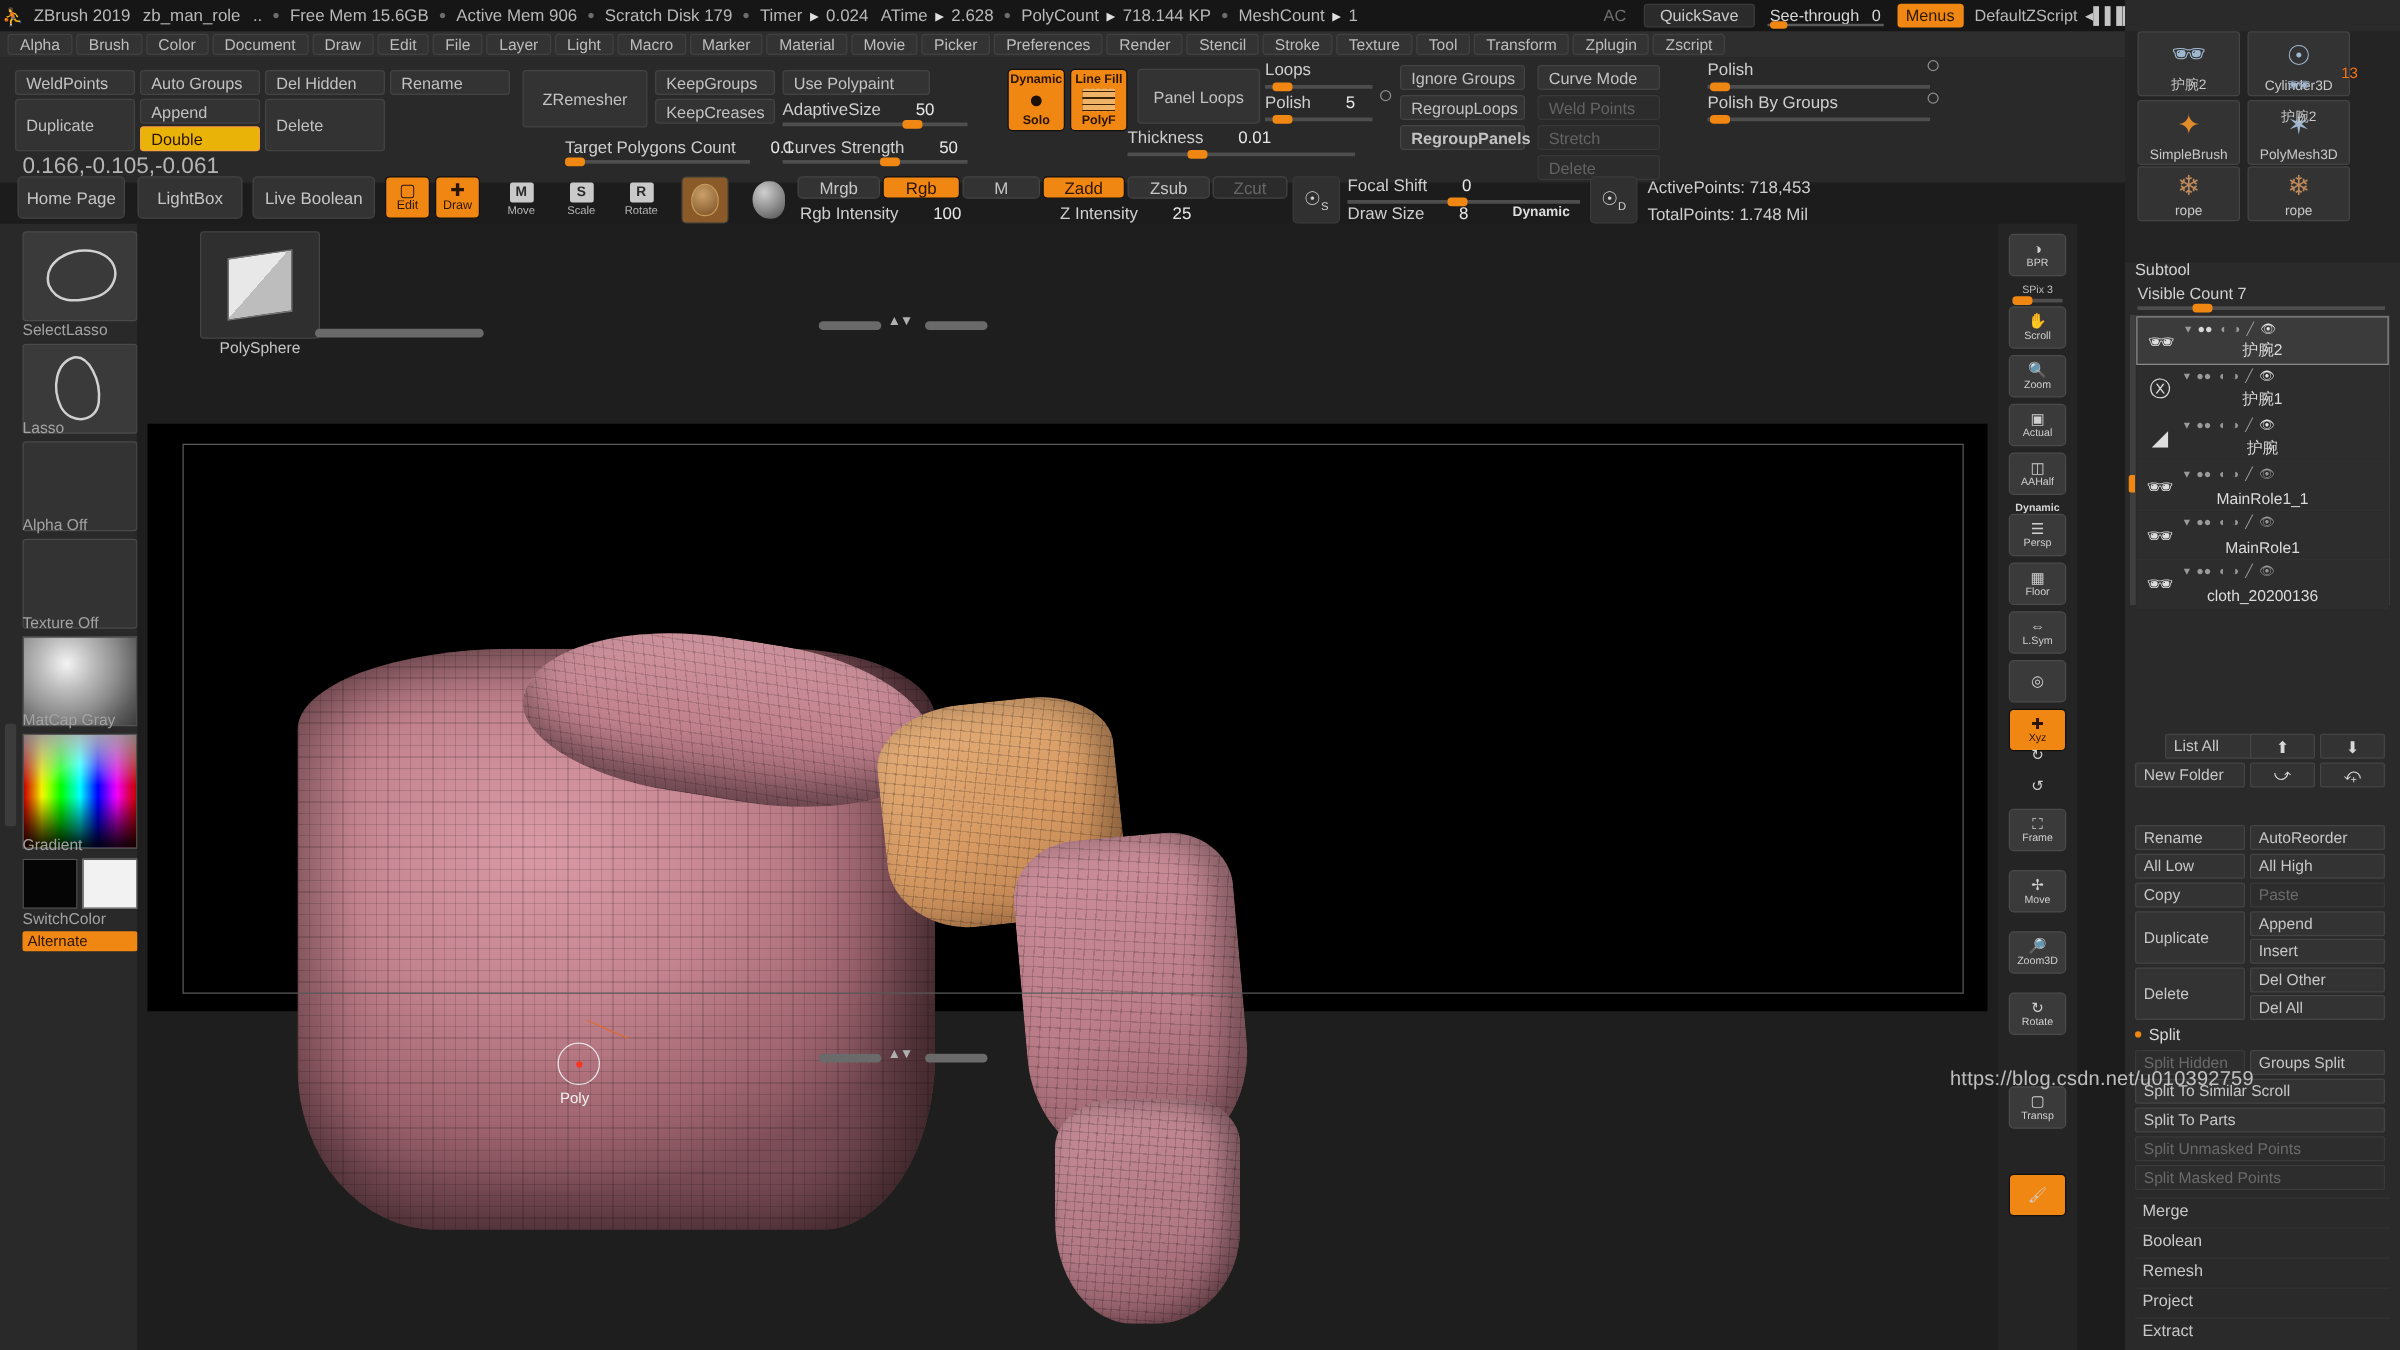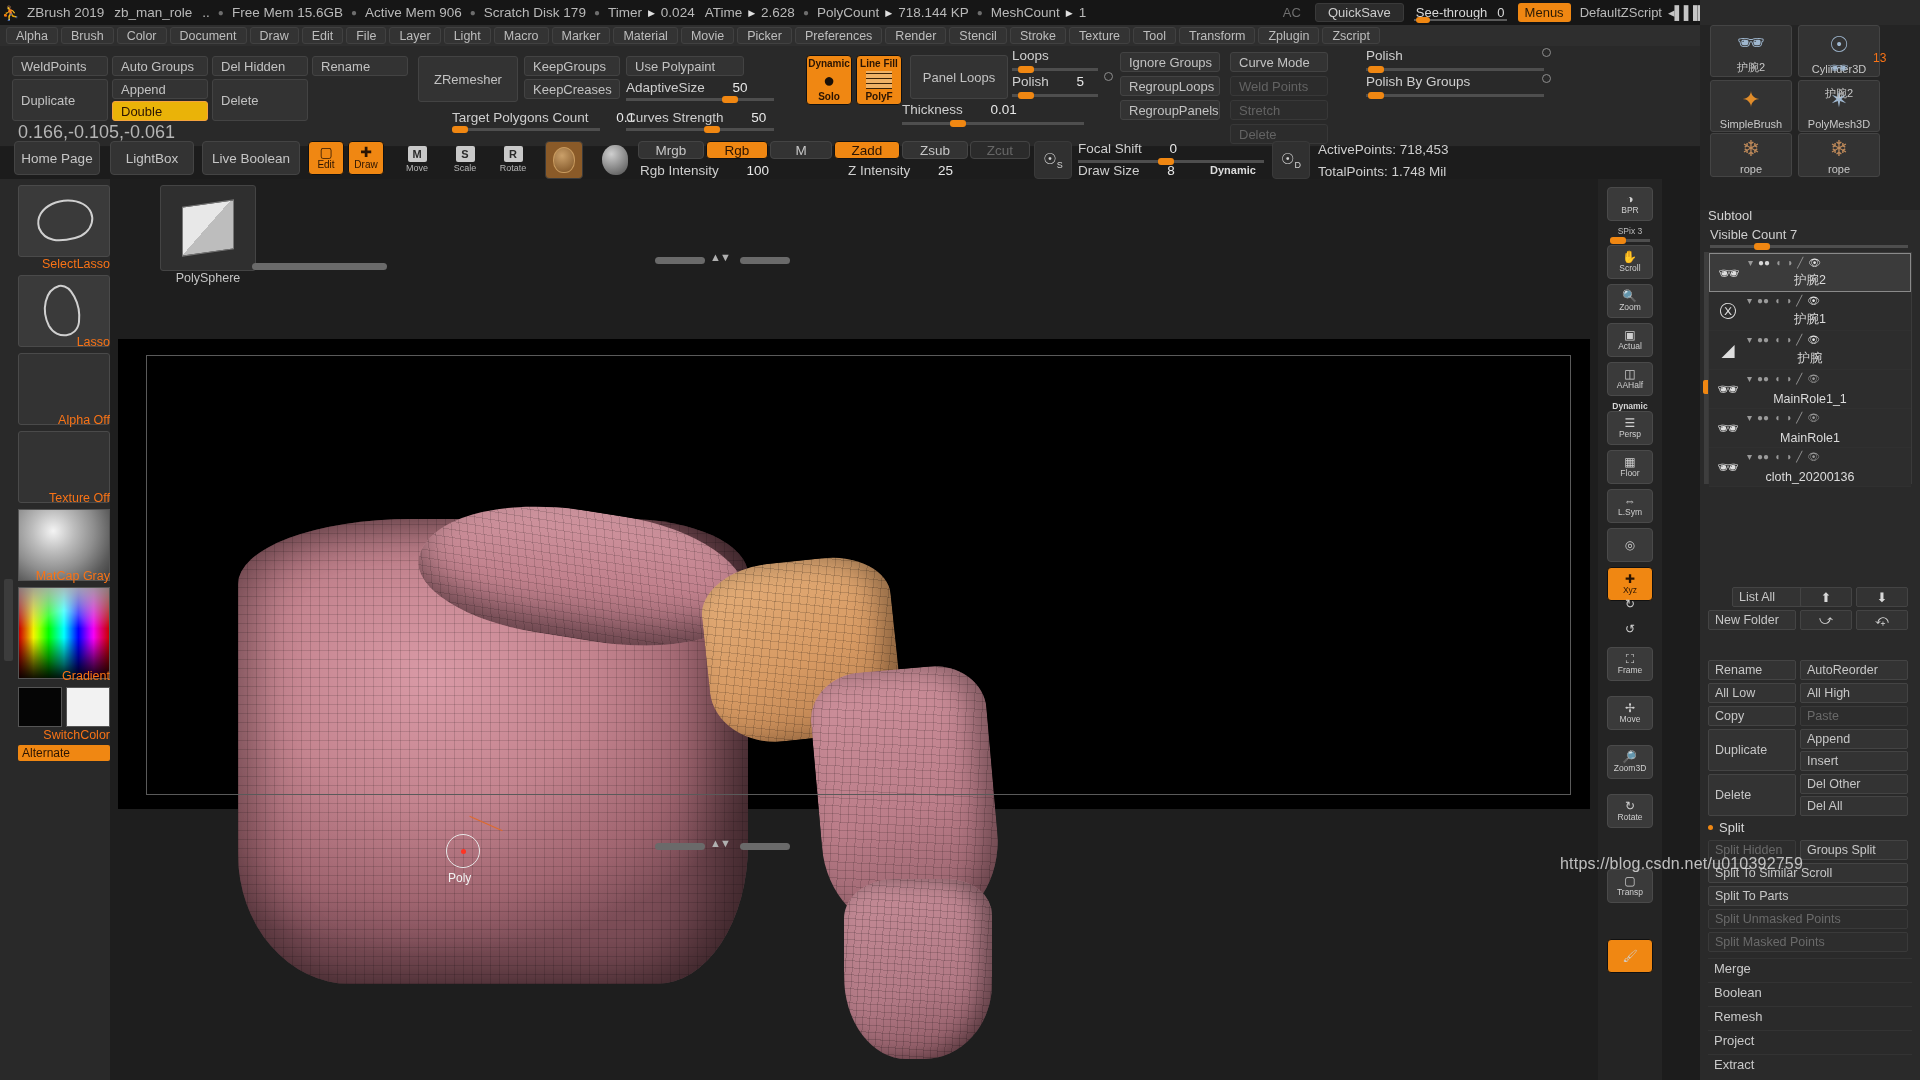--- a/index.html
+++ b/index.html
@@ -103,21 +103,21 @@
     position:absolute; width:38px; height:38px; border-radius:4px;
     border:1px solid #3a3a3a; display:flex; align-items:center; justify-content:center;
   }
 
   
   .leftbar { position:absolute; left:0; top:179px; width:110px; height:901px; background:#292929; }
   .lb-tile {
     position:absolute; left:18px; width:92px; background:#3a3a3a;
     border:1px solid #4a4a4a; border-radius:3px;
   }
-  .lb-cap { position:absolute; left:18px; width:92px; text-align:right; font-size:12.5px; color:#f97316; }
+  .lb-cap { position:absolute; left:18px; width:92px; text-align:left; font-size:12.5px; color:#a3a3a3; }
   .colorwheel {
     position:absolute; left:18px; width:92px; height:92px;
     background:
       radial-gradient(circle at 50% 55%, rgba(255,255,255,0.0) 40%, rgba(0,0,0,0.45) 100%),
       linear-gradient(to bottom, rgba(255,255,255,0.85), rgba(255,255,255,0) 45%, rgba(0,0,0,0) 55%, rgba(0,0,0,0.9)),
       linear-gradient(to right, #ff0000, #ffff00 16%, #00ff00 33%, #00ffff 50%, #0000ff 66%, #ff00ff 83%, #ff0000);
     border:1px solid #555;
   }
   .sw-black { position:absolute; background:#050505; border:1px solid #555; }
   .sw-white { position:absolute; background:#f2f2f2; border:1px solid #555; }
@@ -386,21 +386,21 @@
         <i style="left:6px;"></i>
       </div>
     <div class="lbl" style="left:1012px; top:28px;"><span>Polish</span> <span class="num">5</span></div>
     <div class="sld" style="left:1012px; top:48px; width:86px;">
         <i style="left:6px;"></i>
       </div>
     <div class="radio" style="left:1104px; top:26px;"></div>
 
     <div class="btn" style="left:1120px; top:6px;  width:100px; height:20px;">Ignore Groups</div>
     <div class="btn" style="left:1120px; top:30px; width:100px; height:20px;">RegroupLoops</div>
-    <div class="btn" style="left:1120px; top:54px; width:100px; height:20px;">RegroupPanels</div>
+    <div class="btn" style="left:1120px; top:54px; width:100px; height:20px;font-weight:bold;">RegroupPanels</div>
 
     <div class="btn" style="left:1230px; top:6px;  width:98px; height:20px;">Curve Mode</div>
     <div class="btn dim" style="left:1230px; top:30px; width:98px; height:20px;">Weld Points</div>
     <div class="btn dim" style="left:1230px; top:54px; width:98px; height:20px;">Stretch</div>
     <div class="btn dim" style="left:1230px; top:78px; width:98px; height:20px;">Delete</div>
 
     <div class="lbl" style="left:1366px; top:2px;">Polish</div>
     <div class="sld" style="left:1366px; top:22px; width:178px;">
         <i style="left:2px;"></i>
       </div>

